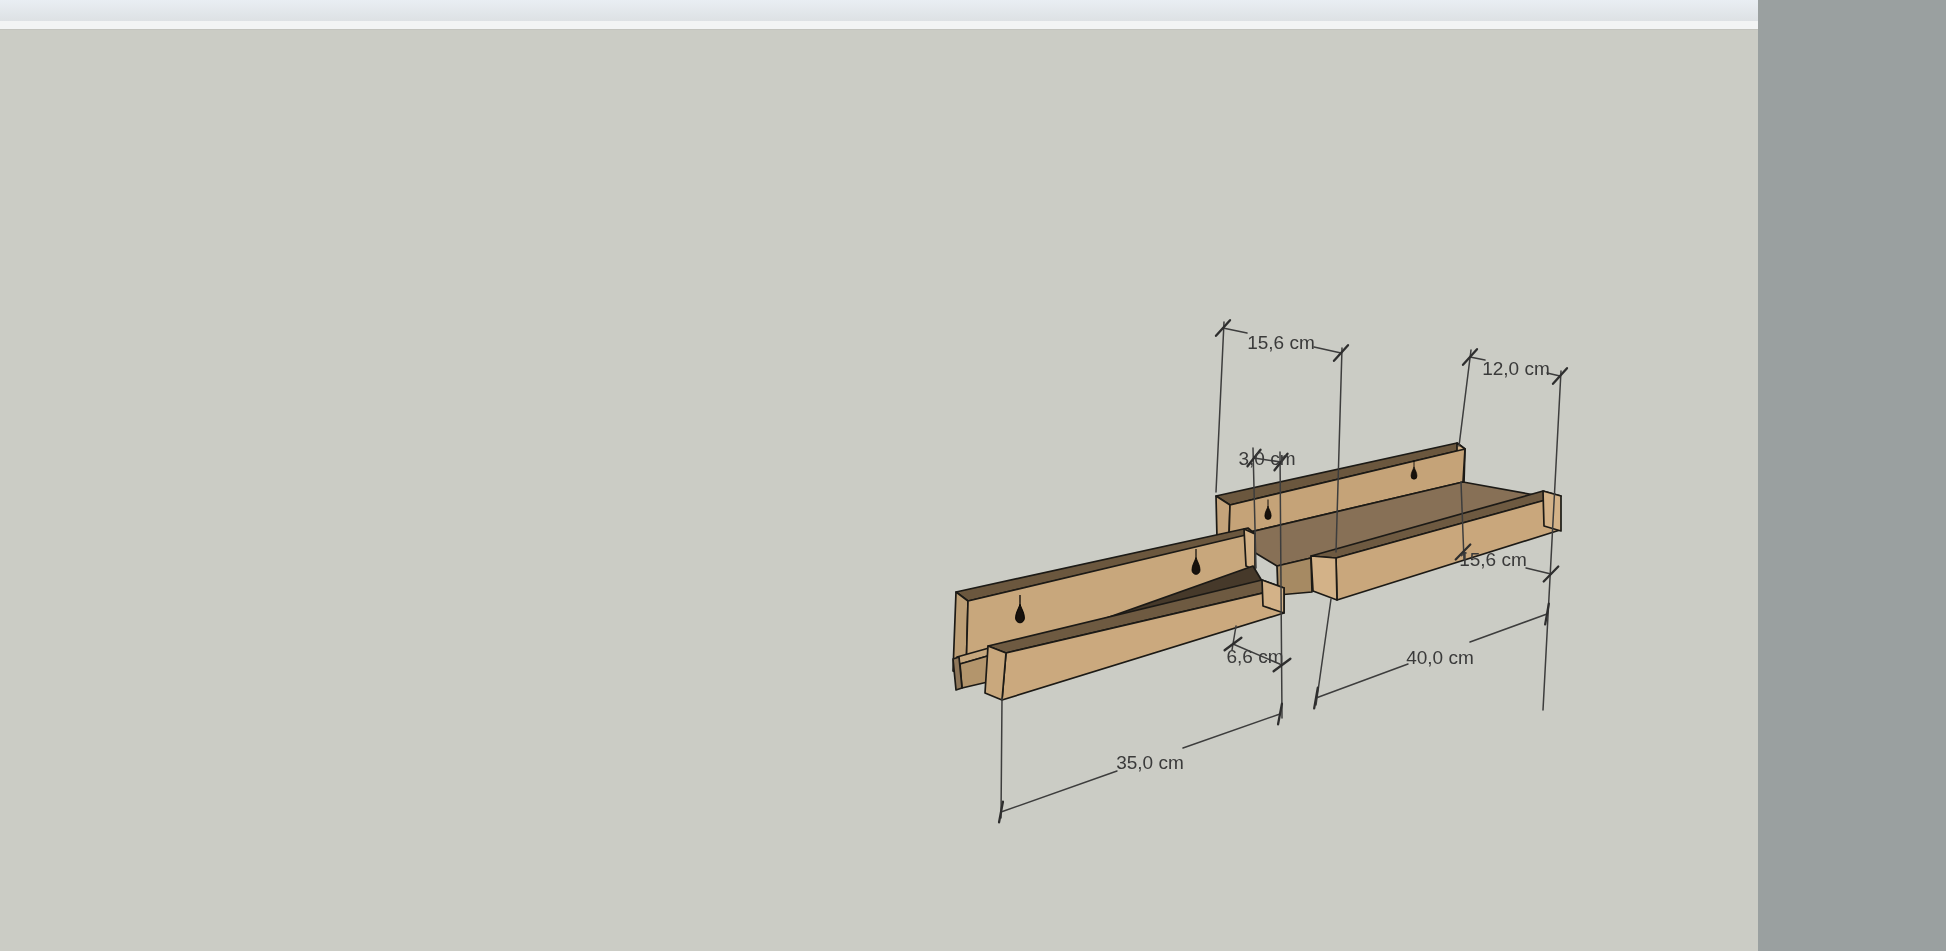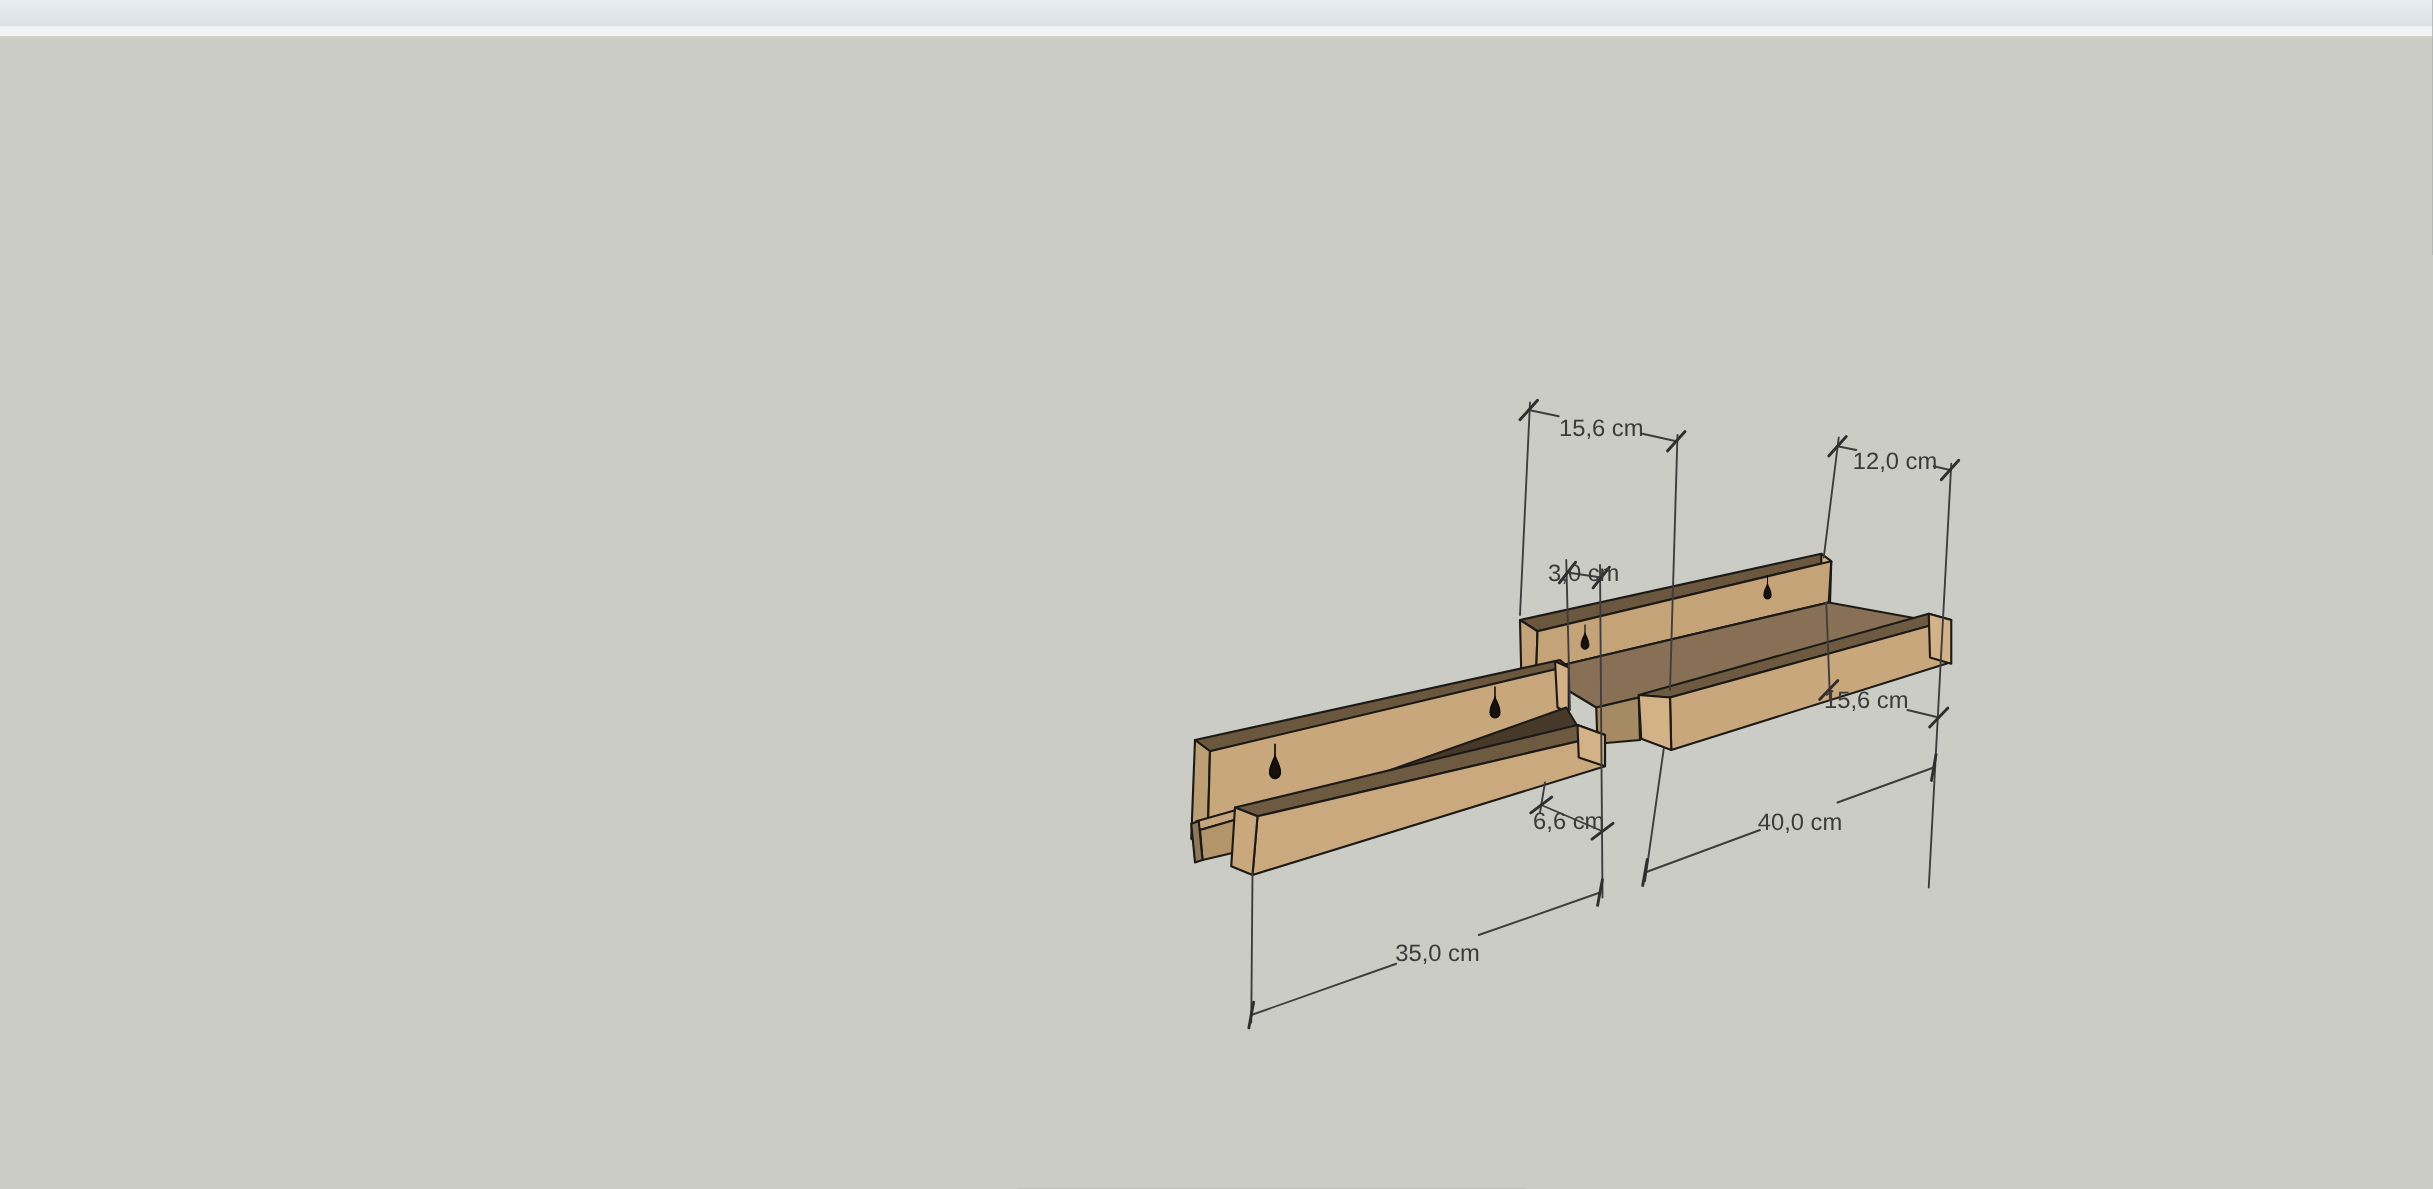--- a/index.html
+++ b/index.html
@@ -1,16 +1,16 @@
 <!DOCTYPE html>
 <html><head>
 <meta charset="utf-8">
 <style>
   html,body{margin:0;padding:0;background:#9aa0a0;}
-  .app{position:relative;width:1946px;height:951px;overflow:hidden;font-family:"Liberation Sans",sans-serif;}
+  .app{position:relative;width:1758px;height:951px;overflow:hidden;font-family:"Liberation Sans",sans-serif;}
   .viewport-bg{position:absolute;inset:0;}
   .topbar{position:absolute;left:0;top:0;width:100%;height:21px;}
   .topbar-highlight{position:absolute;left:0;top:21px;width:100%;height:8px;}
   svg{position:absolute;left:0;top:0;display:block;}
   .face{stroke-linejoin:round;}
   text.dim-label{font-family:"Liberation Sans",sans-serif;}
 </style>
 </head>
 <body>
 

